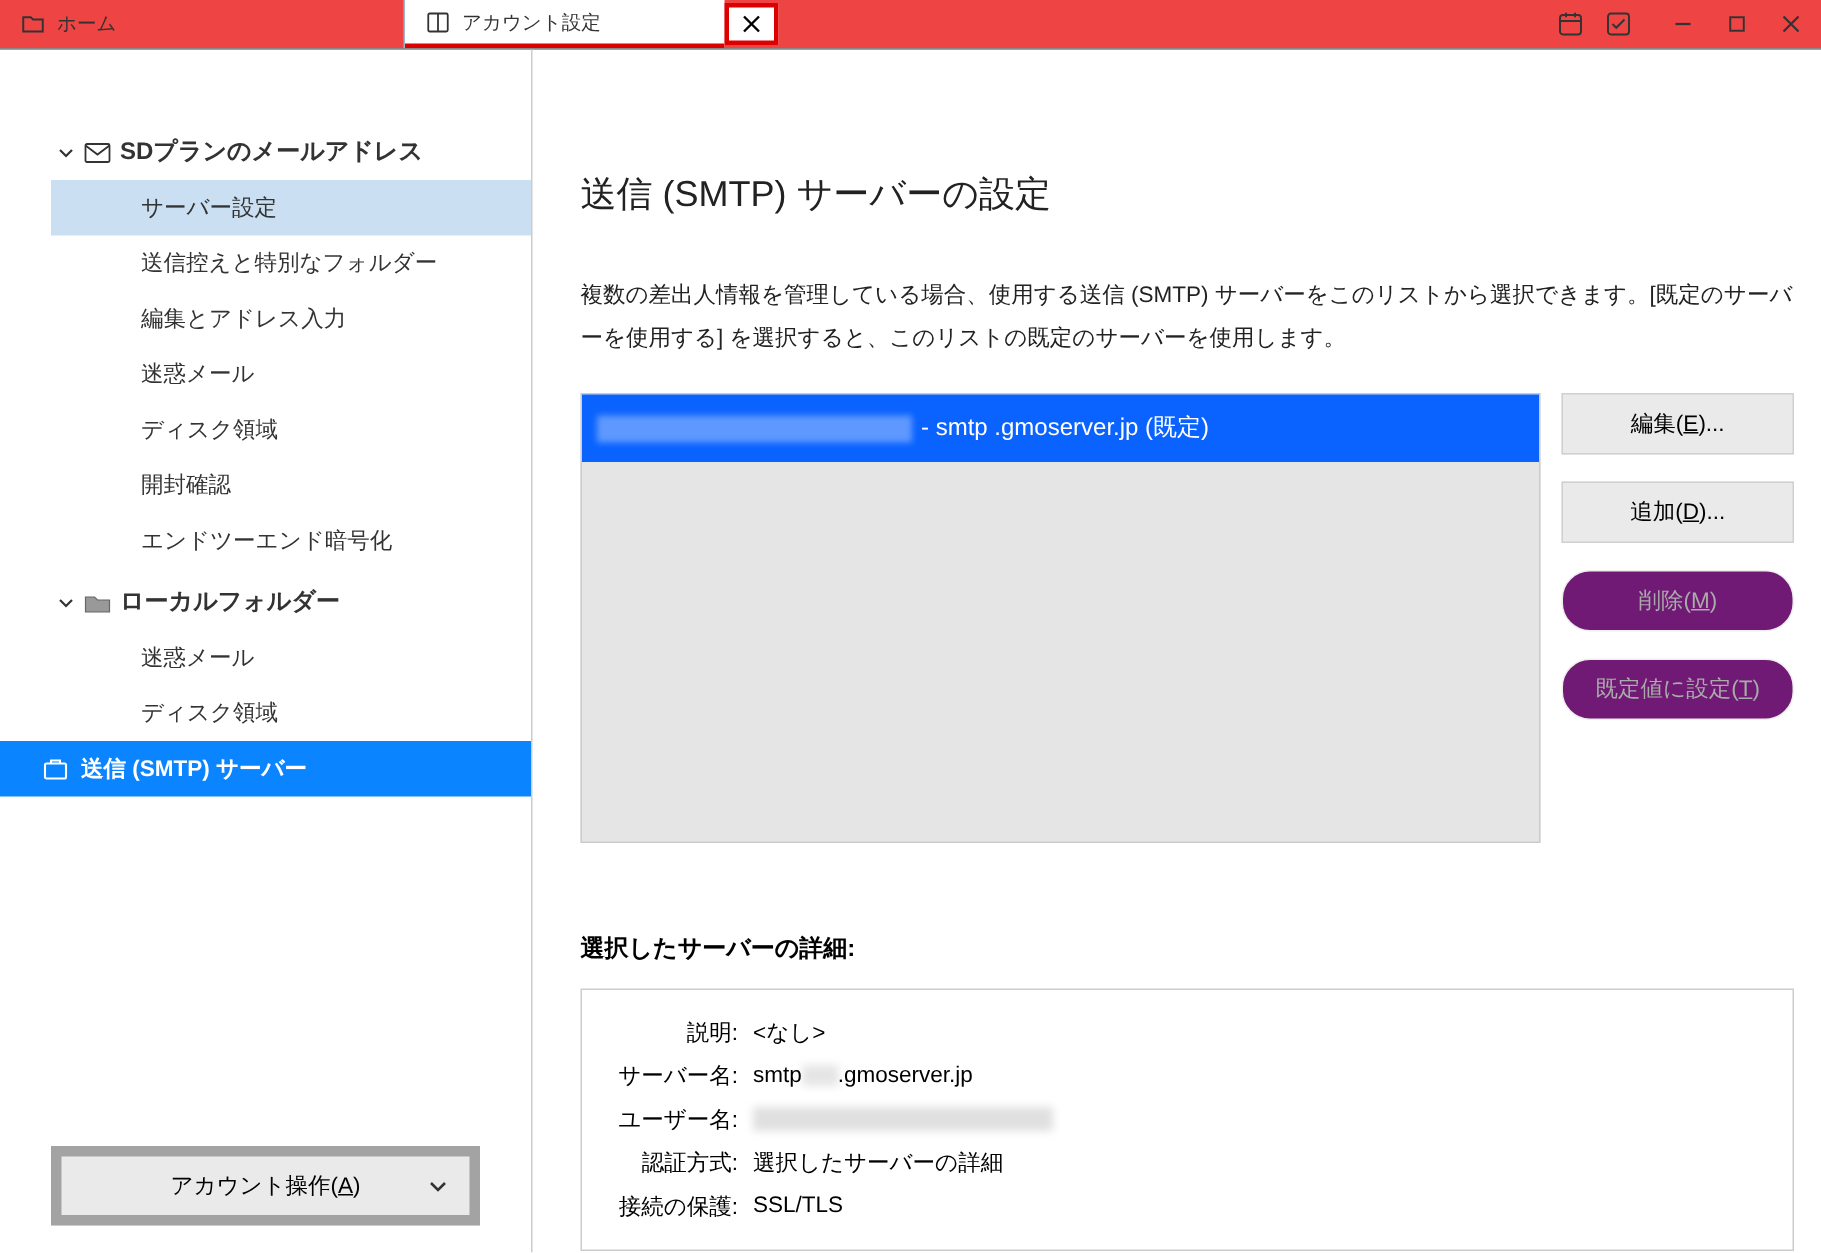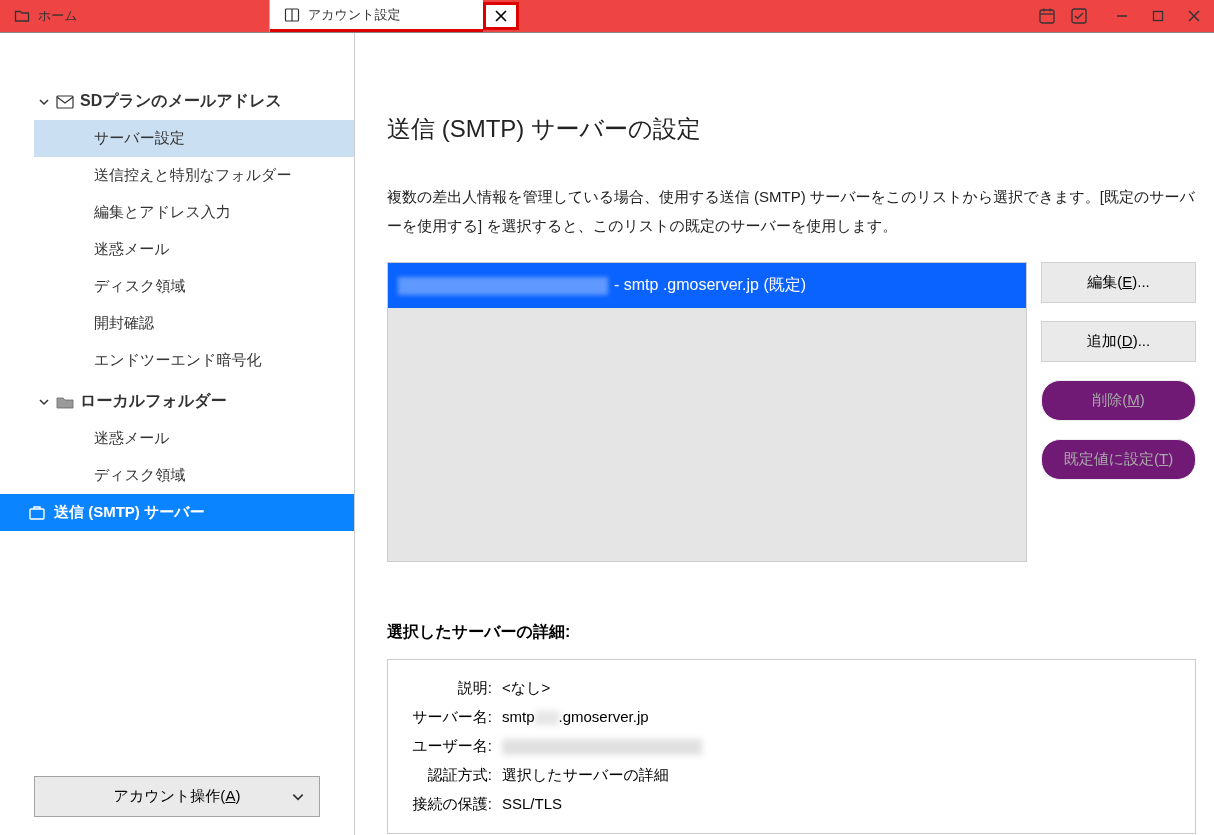--- a/index.html
+++ b/index.html
@@ -107,21 +107,21 @@
   font-weight: bold;
   font-size: 15px;
   margin-left: 0;
 }
 .sidebar-bottom {
   padding: 12px 34px 18px 34px;
 }
 .account-ops {
   width: 100%;
   background: #eaeaea;
-  border: 1px solid #a3a3a3;
+  border: 7px solid #a3a3a3;
   padding: 10px 14px;
   display: flex;
   align-items: center;
   justify-content: center;
   gap: 10px;
   font-size: 15px;
   cursor: pointer;
   position: relative;
 }
 .account-ops .chev { position: absolute; right: 14px; }

